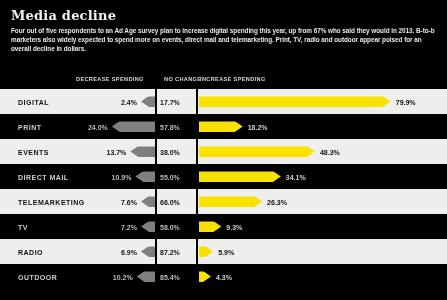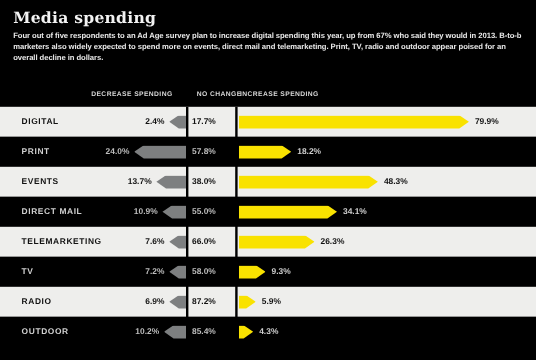--- a/index.html
+++ b/index.html
@@ -103,21 +103,21 @@
     height:200px;
   }
   .vrule.r1{left:155px;}
   .vrule.r2{left:196px;}
 </style>
 </head>
 <body>
 
 <div class="wrap">
 
-  <div class="title">Media spending</div>
+  <div class="title">Media decline</div>
   <div class="deck">Four out of five respondents to an Ad Age survey plan to increase digital spending this year, up from 67% who said they would in 2013. B-to-b marketers also widely expected to spend more on events, direct mail and telemarketing. Print, TV, radio and outdoor appear poised for an overall decline in dollars.</div>
 
   <div class="headrow">
     <span class="hlabel h-dec">DECREASE SPENDING</span>
     <span class="hlabel h-noc">NO CHANGE</span>
     <span class="hlabel h-inc">INCREASE SPENDING</span>
   </div>
 
   <div class="rows" id="rows">
       <div class="row light">

